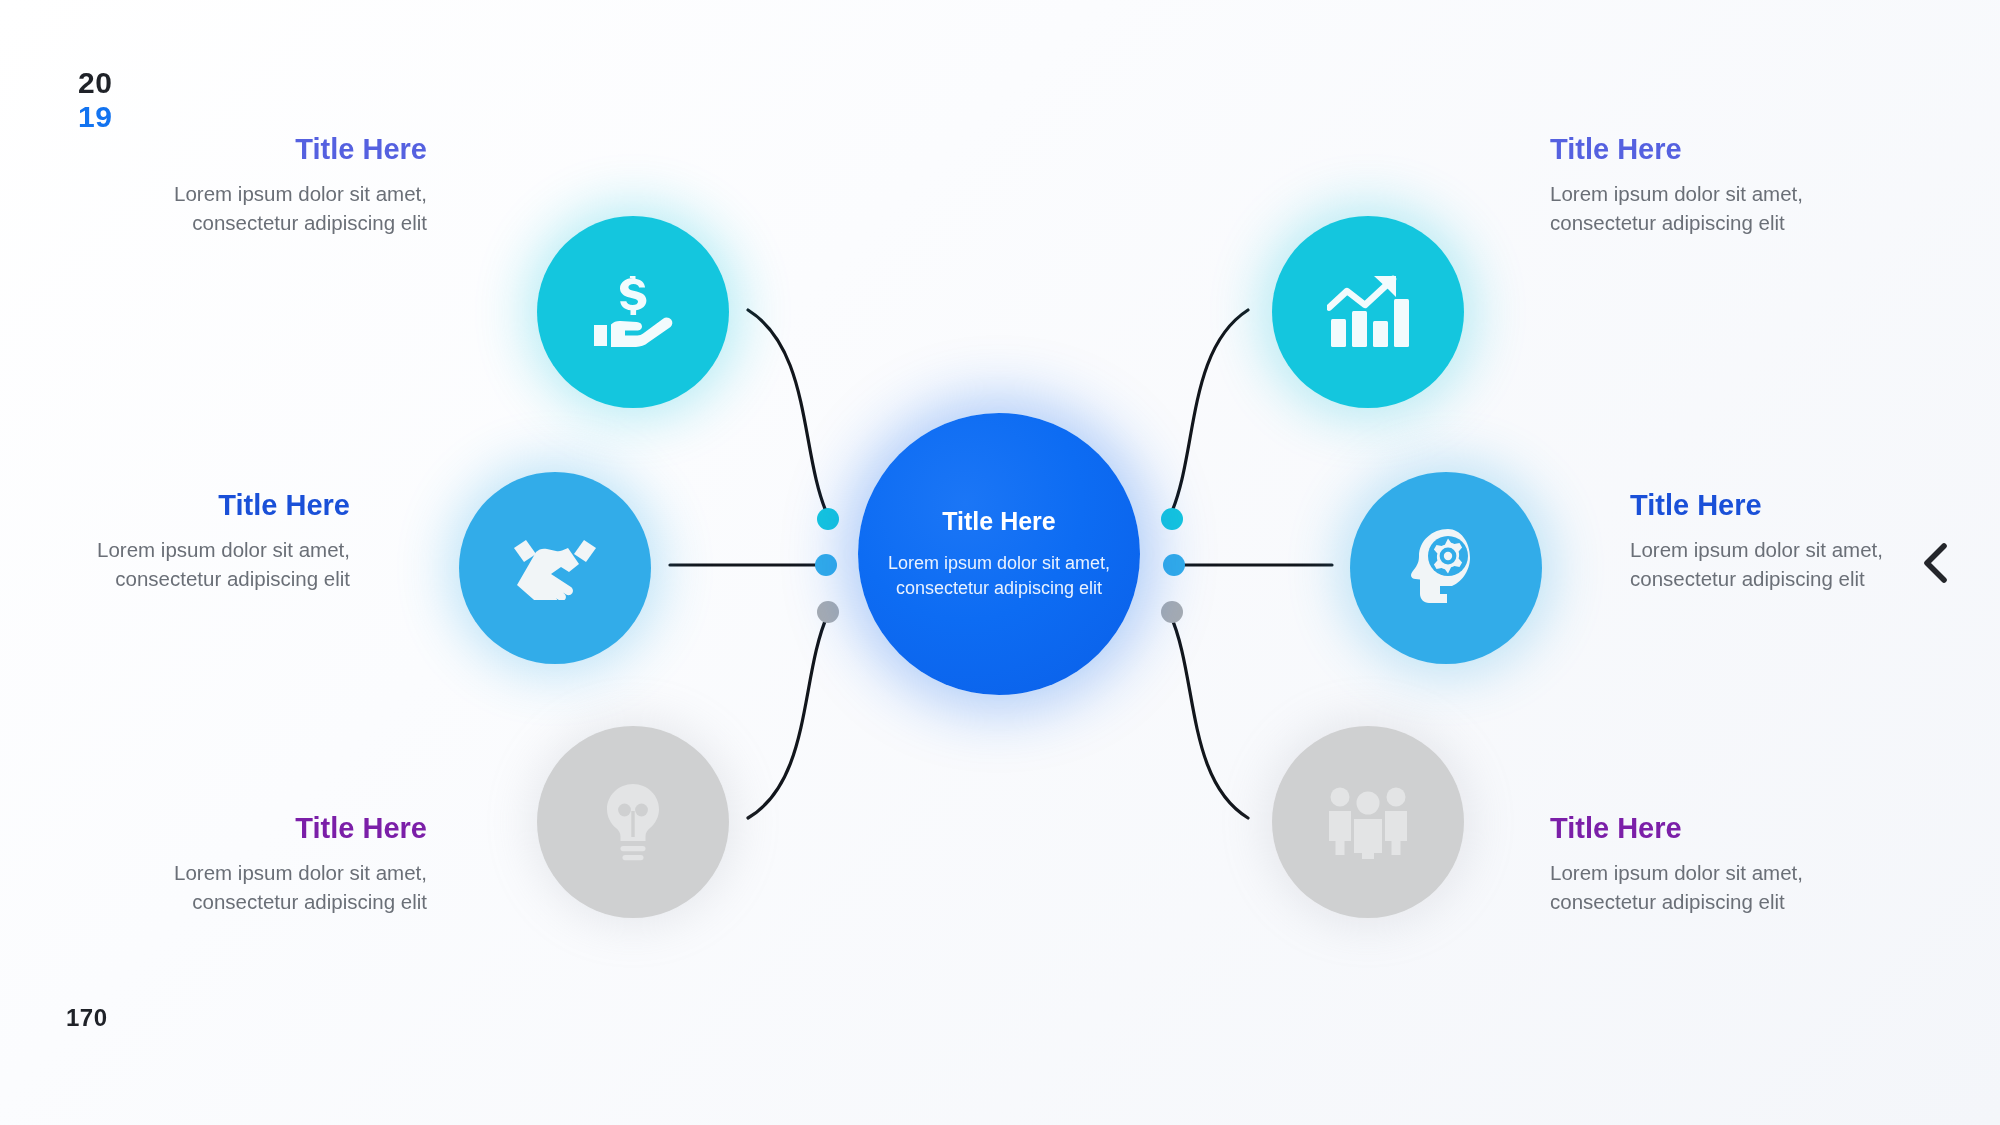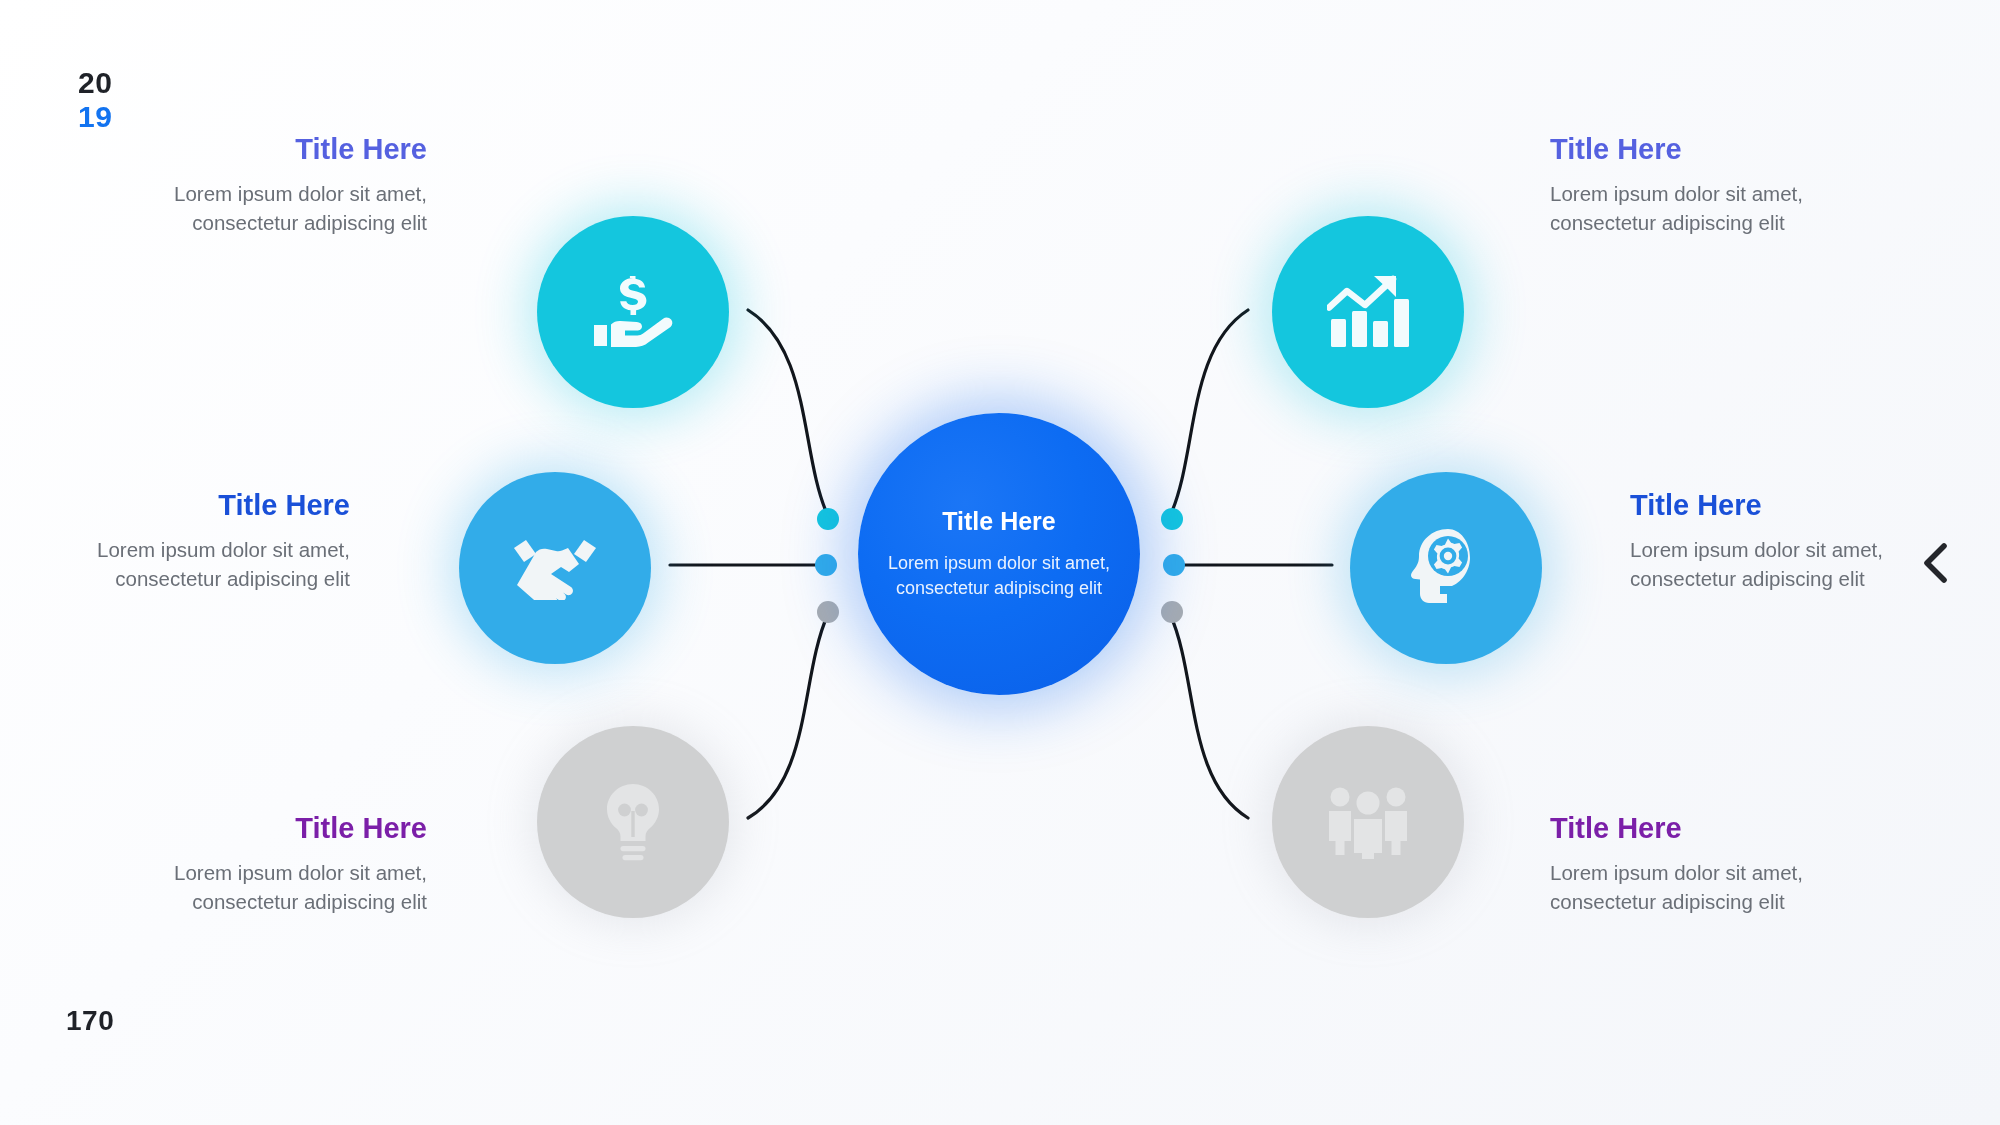--- a/index.html
+++ b/index.html
@@ -30,21 +30,21 @@
   #year-badge {
     left: 78px;
     top: 66px;
     font-size: 30px;
   }
   #year-badge .y1 { color: #1f2228; display: block; }
   #year-badge .y2 { color: #1273f0; display: block; }
   #slide-number {
     left: 66px;
     top: 1005px;
-    font-size: 28px;
+    font-size: 24px;
     color: #1f2228;
   }
 
   
   .text-block {
     position: absolute;
     width: 310px;
   }
   .text-block .tb-title {
     font-size: 29px;

